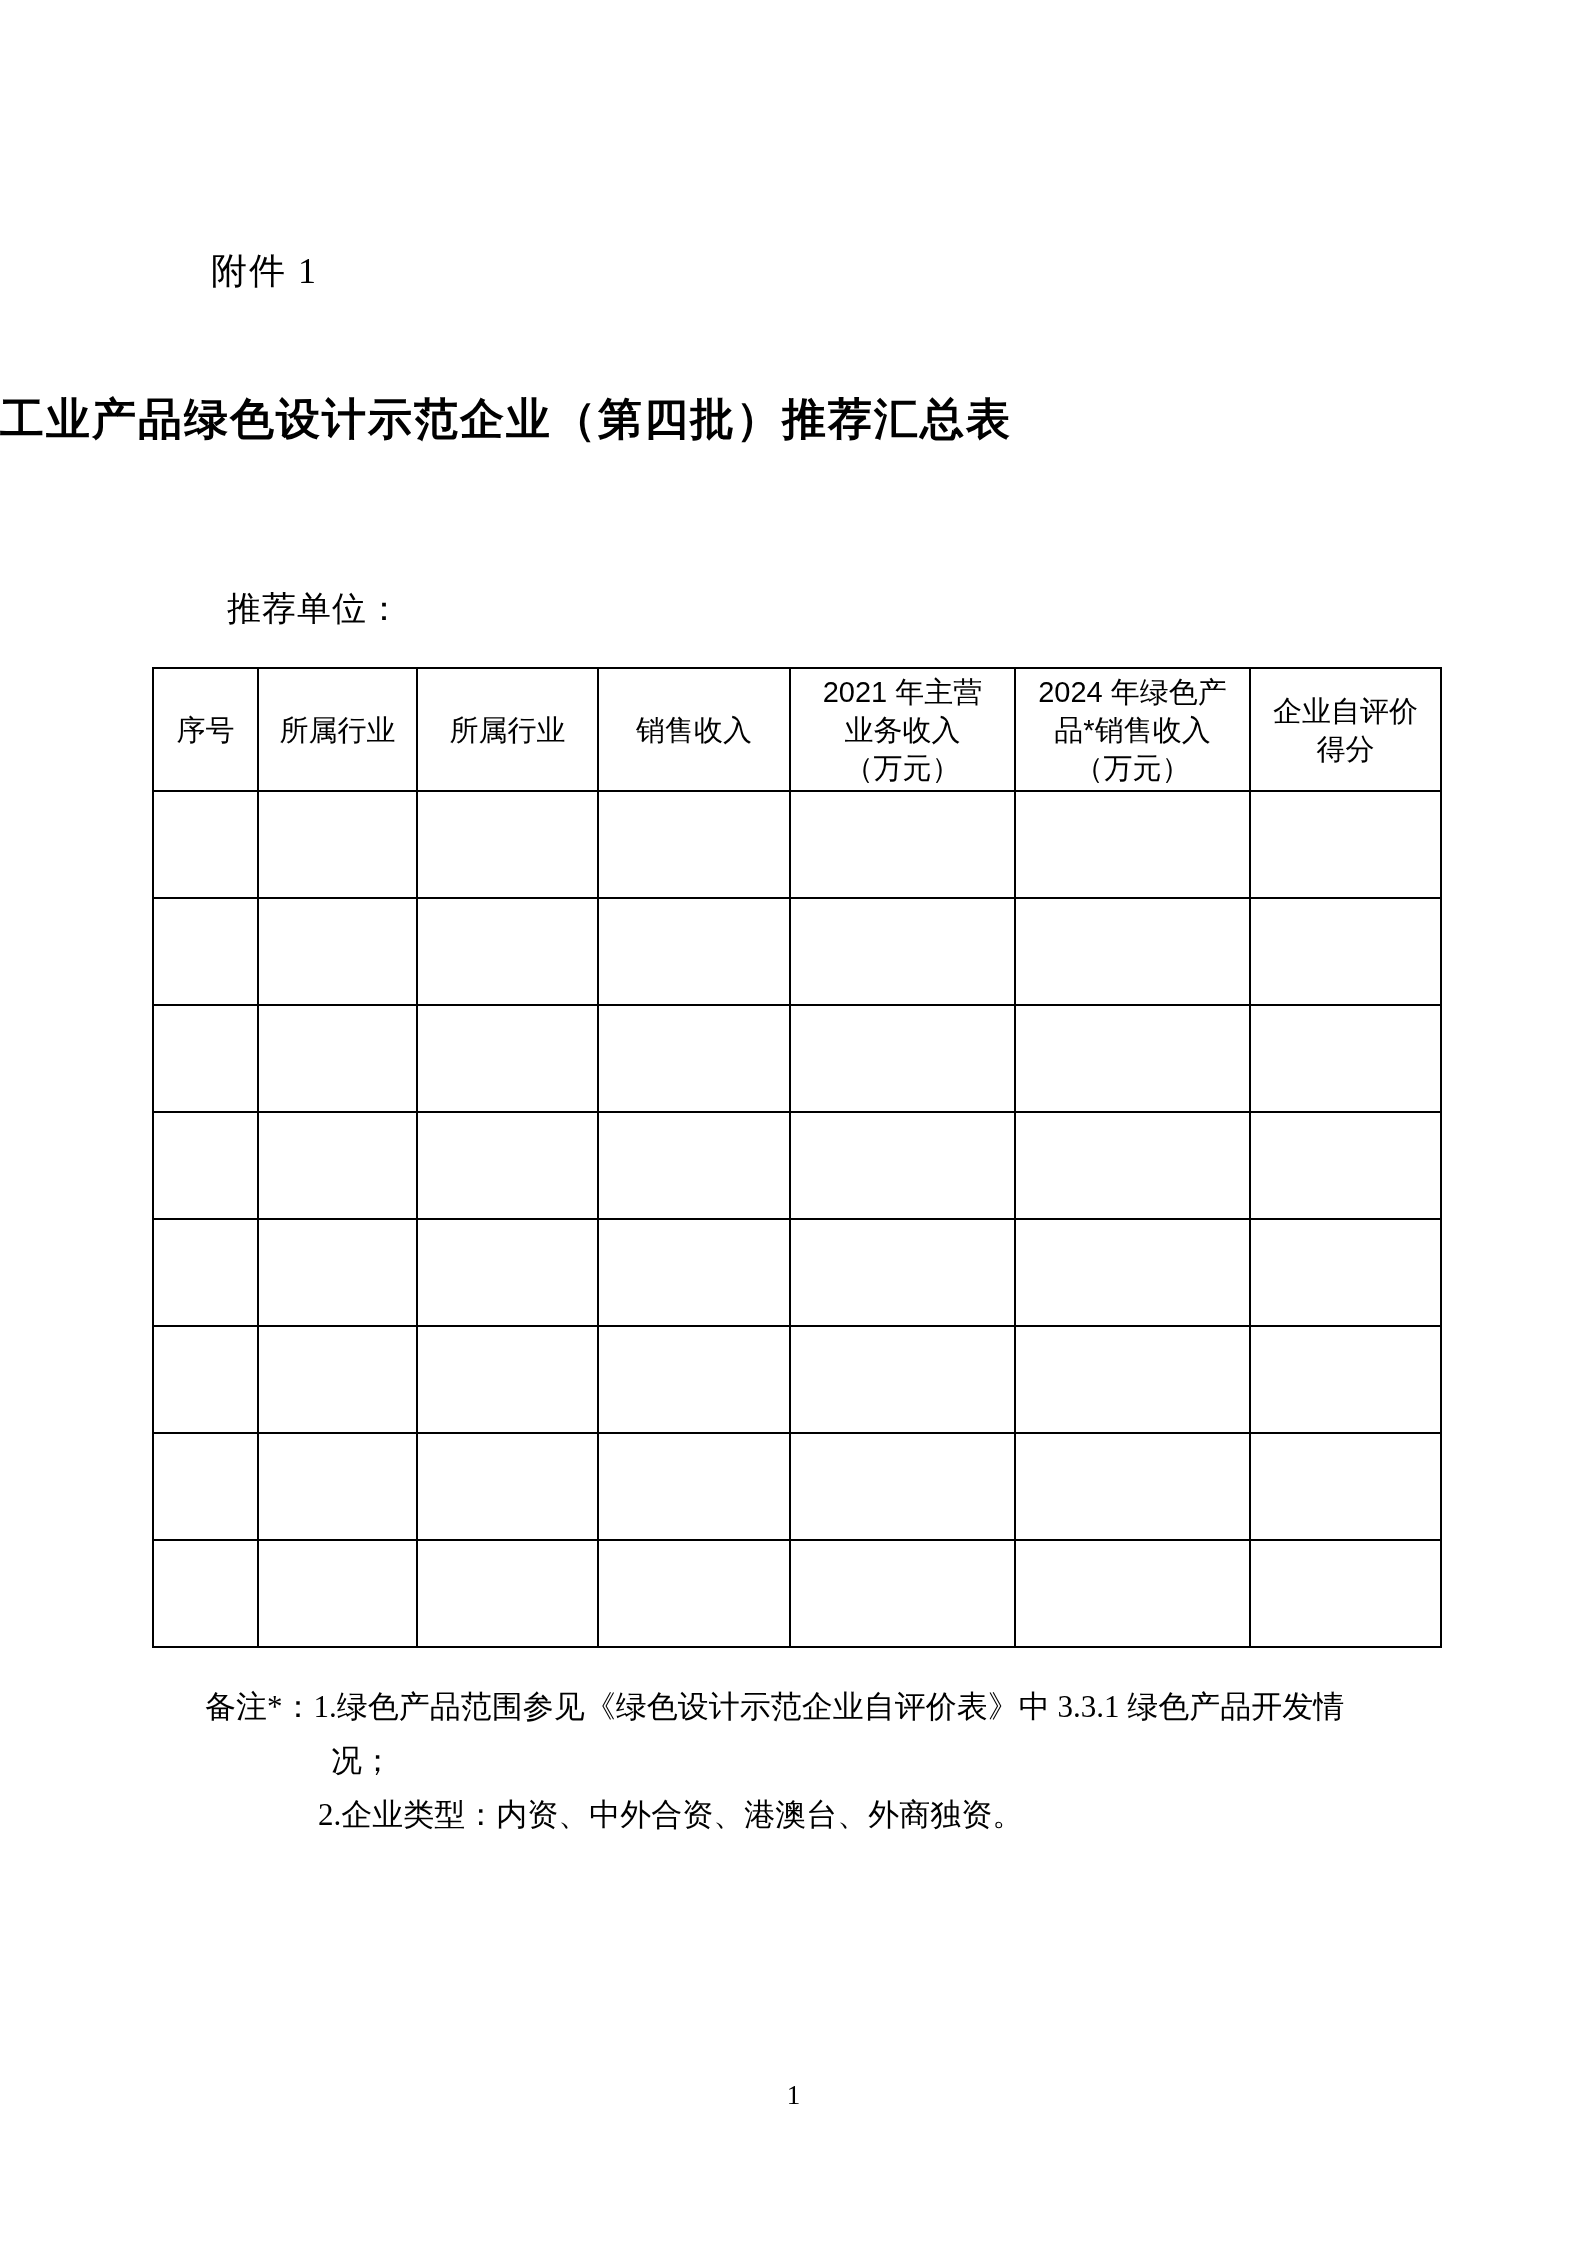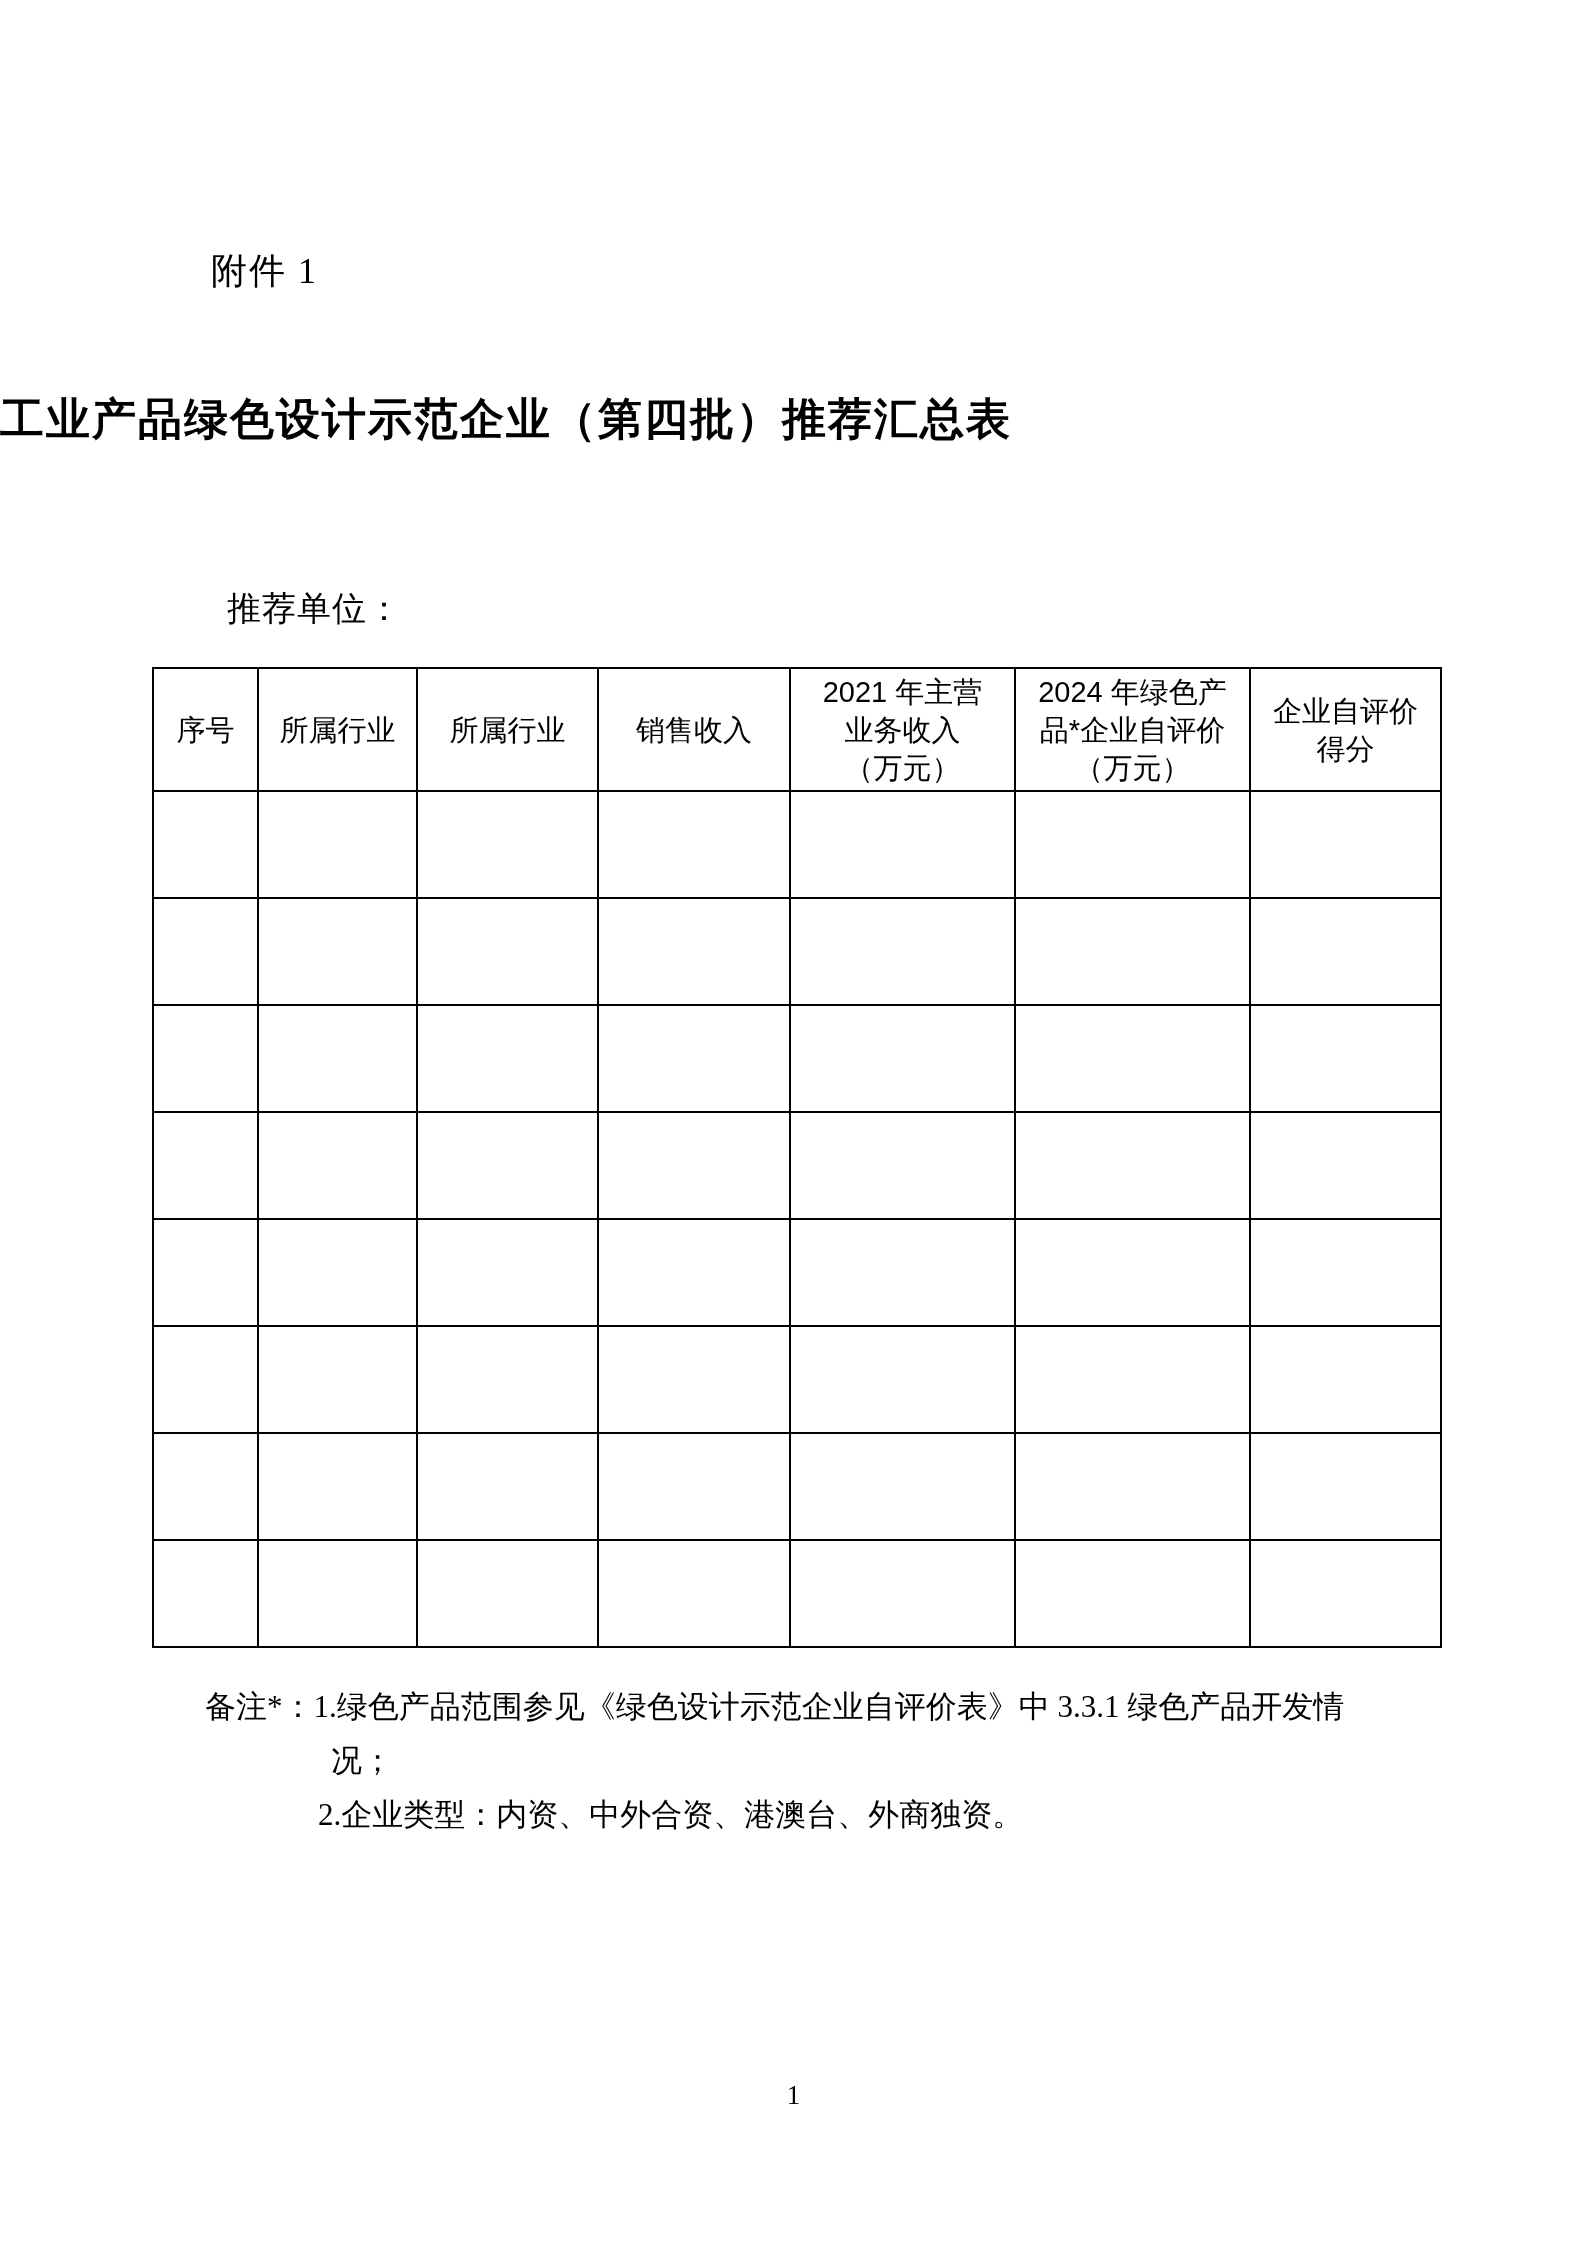--- a/index.html
+++ b/index.html
@@ -121,21 +121,21 @@
         <th>
           <span>销售收入</span>
         </th>
         <th>
           <span>2021 年主营</span>
           <span>业务收入</span>
           <span>（万元）</span>
         </th>
         <th>
           <span>2024 年绿色产</span>
-          <span>品*企业自评价</span>
+          <span>品*销售收入</span>
           <span>（万元）</span>
         </th>
         <th>
           <span>企业自评价</span>
           <span>得分</span>
         </th>
       </tr>
     </thead>
     <tbody>
         <tr>

